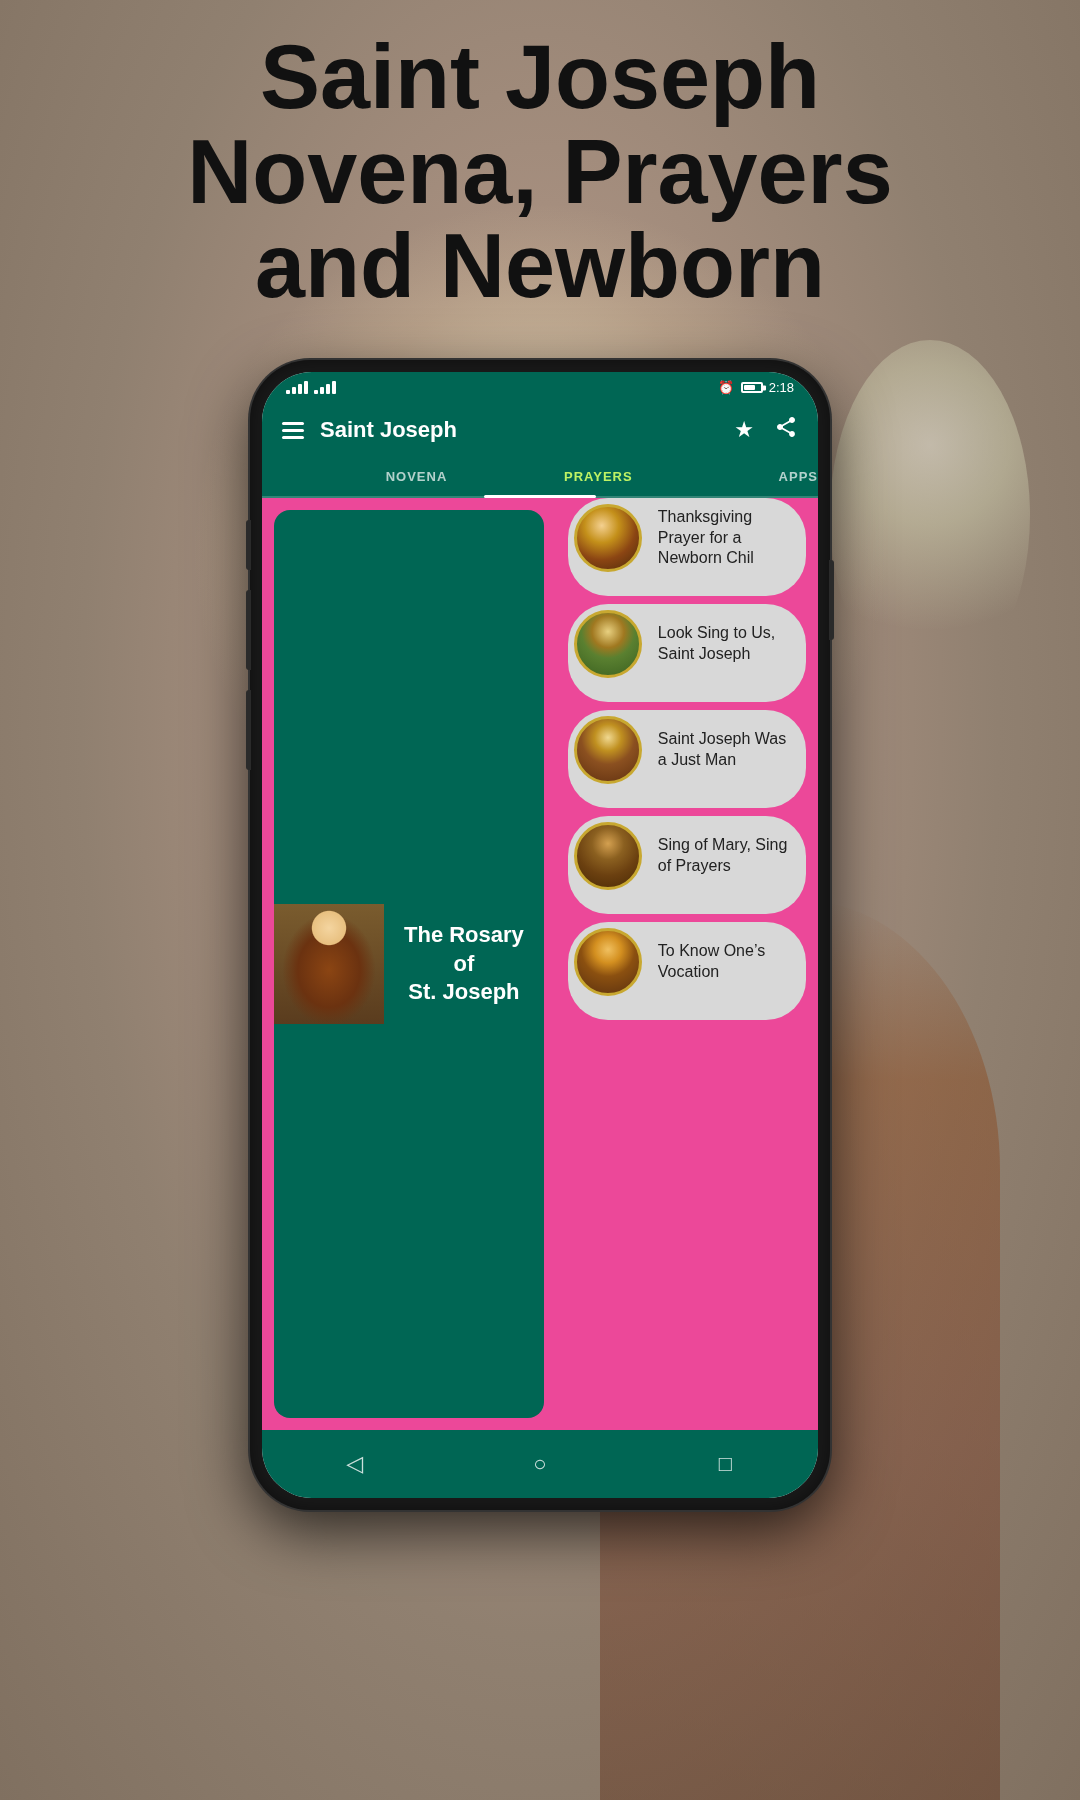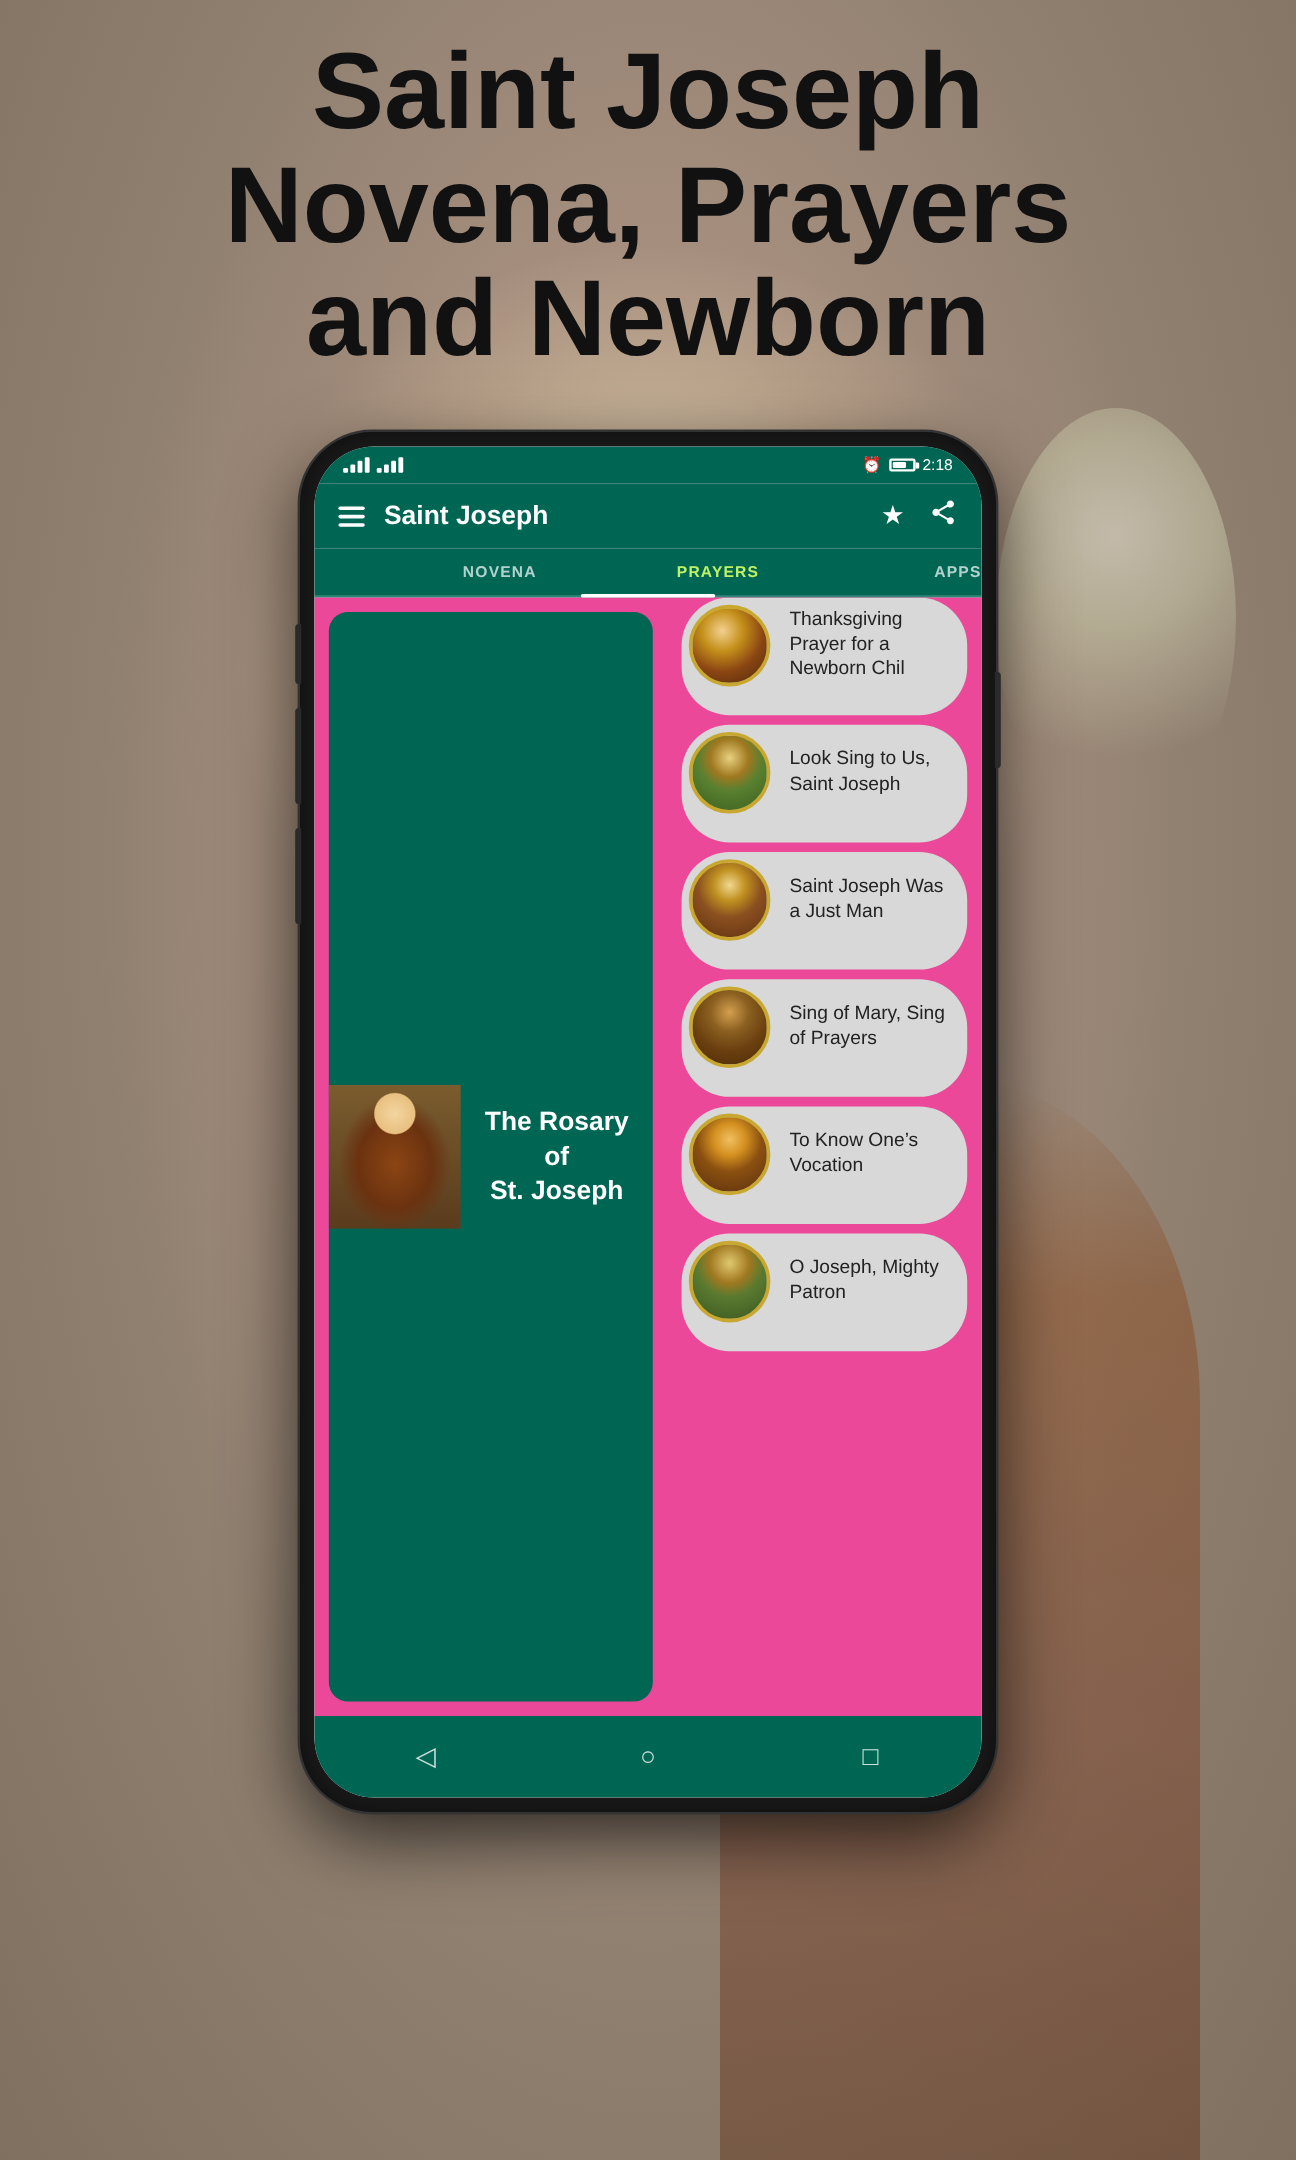--- a/index.html
+++ b/index.html
@@ -537,24 +537,20 @@
           <div class="prayer-item">
             <div class="prayer-avatar avatar-4"></div>
             <span class="prayer-name">Sing of Mary, Sing of Prayers</span>
           </div>
 
           <div class="prayer-item">
             <div class="prayer-avatar avatar-5"></div>
             <span class="prayer-name">To Know One’s Vocation</span>
           </div>
 
-          <div class="prayer-item">
-            <div class="prayer-avatar avatar-6"></div>
-            <span class="prayer-name">O Joseph, Mighty Patron</span>
-          </div>
 
         </div>
       </div>
 
       <div class="bottom-nav">
         <div class="nav-btn">
           <span>◁</span>
         </div>
         <div class="nav-btn">
           <span>○</span>

